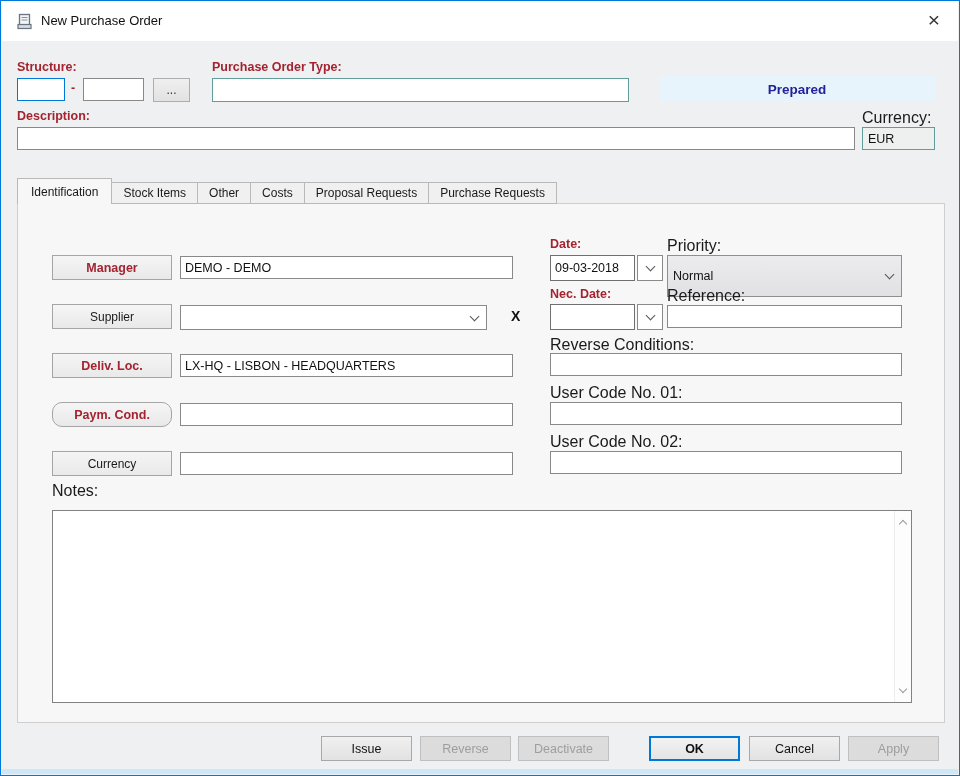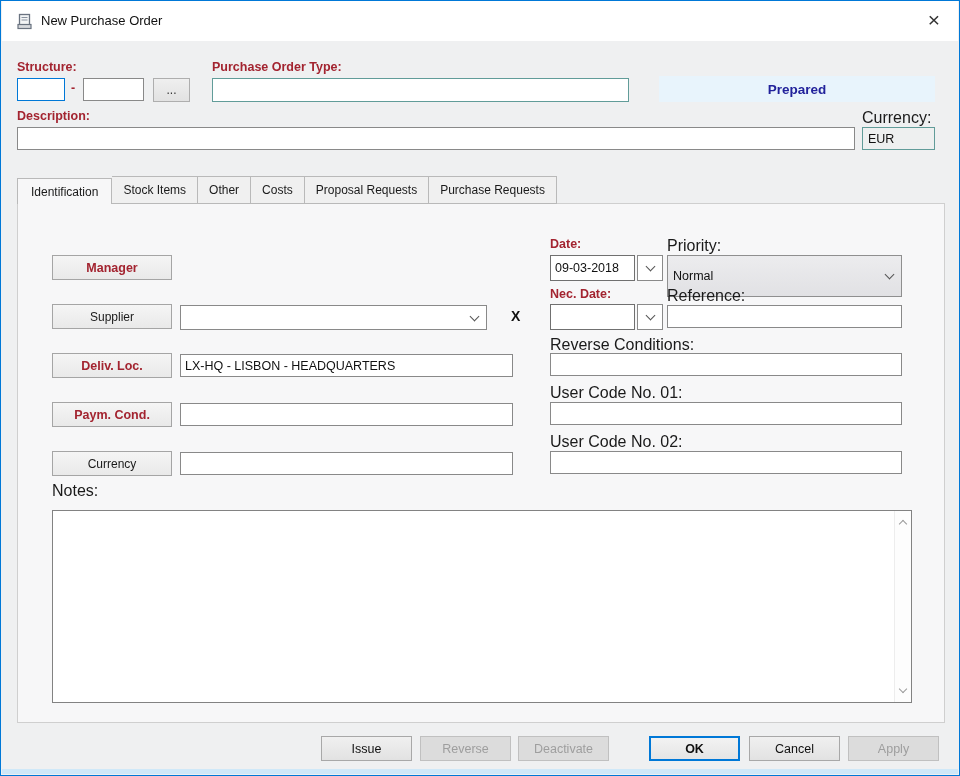--- a/index.html
+++ b/index.html
@@ -51,21 +51,21 @@
   }
   #currency-box {
     position:absolute; left:861px; top:126px; width:73px; height:23px;
     border:1px solid #619c99; background:#eef0f0;
     font-size:12.5px; color:#111; display:flex; align-items:center; padding-left:5px;
   }
 
   
   #tabstrip { position:absolute; left:16px; top:177px; height:26px; display:flex; align-items:flex-end; z-index:2; }
   .tab {
-    height:28px; padding:0 11px; background:#f0f0f0; border:1px solid #b9b9b9;
+    height:22px; padding:0 11px; background:#f0f0f0; border:1px solid #b9b9b9;
     border-left-width:0; display:flex; align-items:center;
     font-size:12px; color:#1a1a1a; cursor:pointer; white-space:nowrap;
   }
   .tab:first-child { border-left-width:1px; }
   .tab.active {
     height:26px; background:#f7f7f8; border:1px solid #b9b9b9; border-bottom:none;
     position:relative; z-index:3; padding:0 13px;
   }
   #tabpanel {
     position:absolute; left:16px; top:202px; width:928px; height:520px;
@@ -161,32 +161,33 @@
     <div class="tab">Stock Items</div>
     <div class="tab">Other</div>
     <div class="tab">Costs</div>
     <div class="tab">Proposal Requests</div>
     <div class="tab">Purchase Requests</div>
   </div>
 
   <div id="tabpanel">
 
     <button class="fbtn red" style="left:34px; top:51px;">Manager</button>
+    <input class="tbox" style="left: 162px; top: 52px; width: 333px;" value="DEMO - DEMO">
 
     <button class="fbtn" style="left:34px; top:100px;">Supplier</button>
     <div class="combo" style="left:162px; top:101px; width:307px; height:25px;">
       <span></span>
       <span class="chev"></span>
     </div>
     <span id="supplier-clear">X</span>
 
     <button class="fbtn red" style="left:34px; top:149px;">Deliv. Loc.</button>
     <input class="tbox" style="left: 162px; top: 150px; width: 333px;" value="LX-HQ - LISBON - HEADQUARTERS">
 
-    <button class="fbtn red" style="left:34px; top:198px;">Paym. Cond.</button>
+    <button class="fbtn red" style="left:34px; top:198px;border-radius:10px;">Paym. Cond.</button>
     <input class="tbox" style="left: 162px; top: 199px; width: 333px;" value="">
 
     <button class="fbtn" style="left:34px; top:247px;">Currency</button>
     <input class="tbox" style="left: 162px; top: 248px; width: 333px;" value="">
 
     <span class="lbl" style="left:34px; top:278px;">Notes:</span>
     <div id="notes-box">
       <span></span>
       <div id="notes-scroll">
         <span class="schev up"></span>

